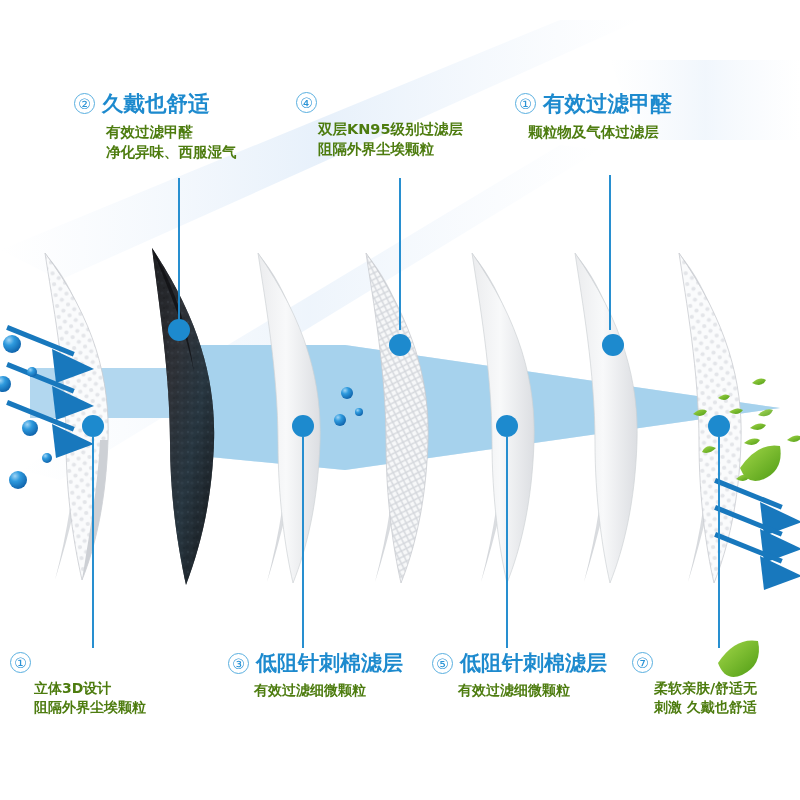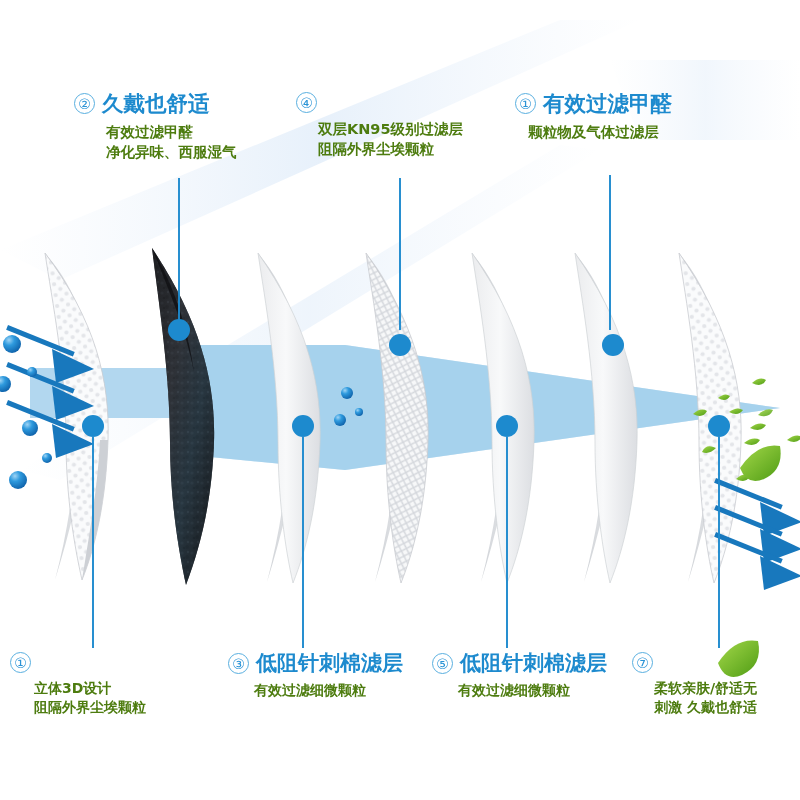--- a/index.html
+++ b/index.html
@@ -289,17 +289,17 @@
       <span class="num">⑤</span>
       <span>低阻针刺棉滤层</span>
     </div>
     <div class="sub" style="padding-left:26px;">有效过滤细微颗粒</div>
   </div>
 
   <div class="callout bottom" style="left:632px; top:652px;">
     <div class="headline">
       <span class="num">⑦</span>
     </div>
-    <div class="sub" style="padding-left:22px;text-align:center;">柔软亲肤/舒适无
+    <div class="sub" style="padding-left:22px;">柔软亲肤/舒适无
 刺激 久戴也舒适</div>
   </div>
 
 </div>
 
 </body></html>

